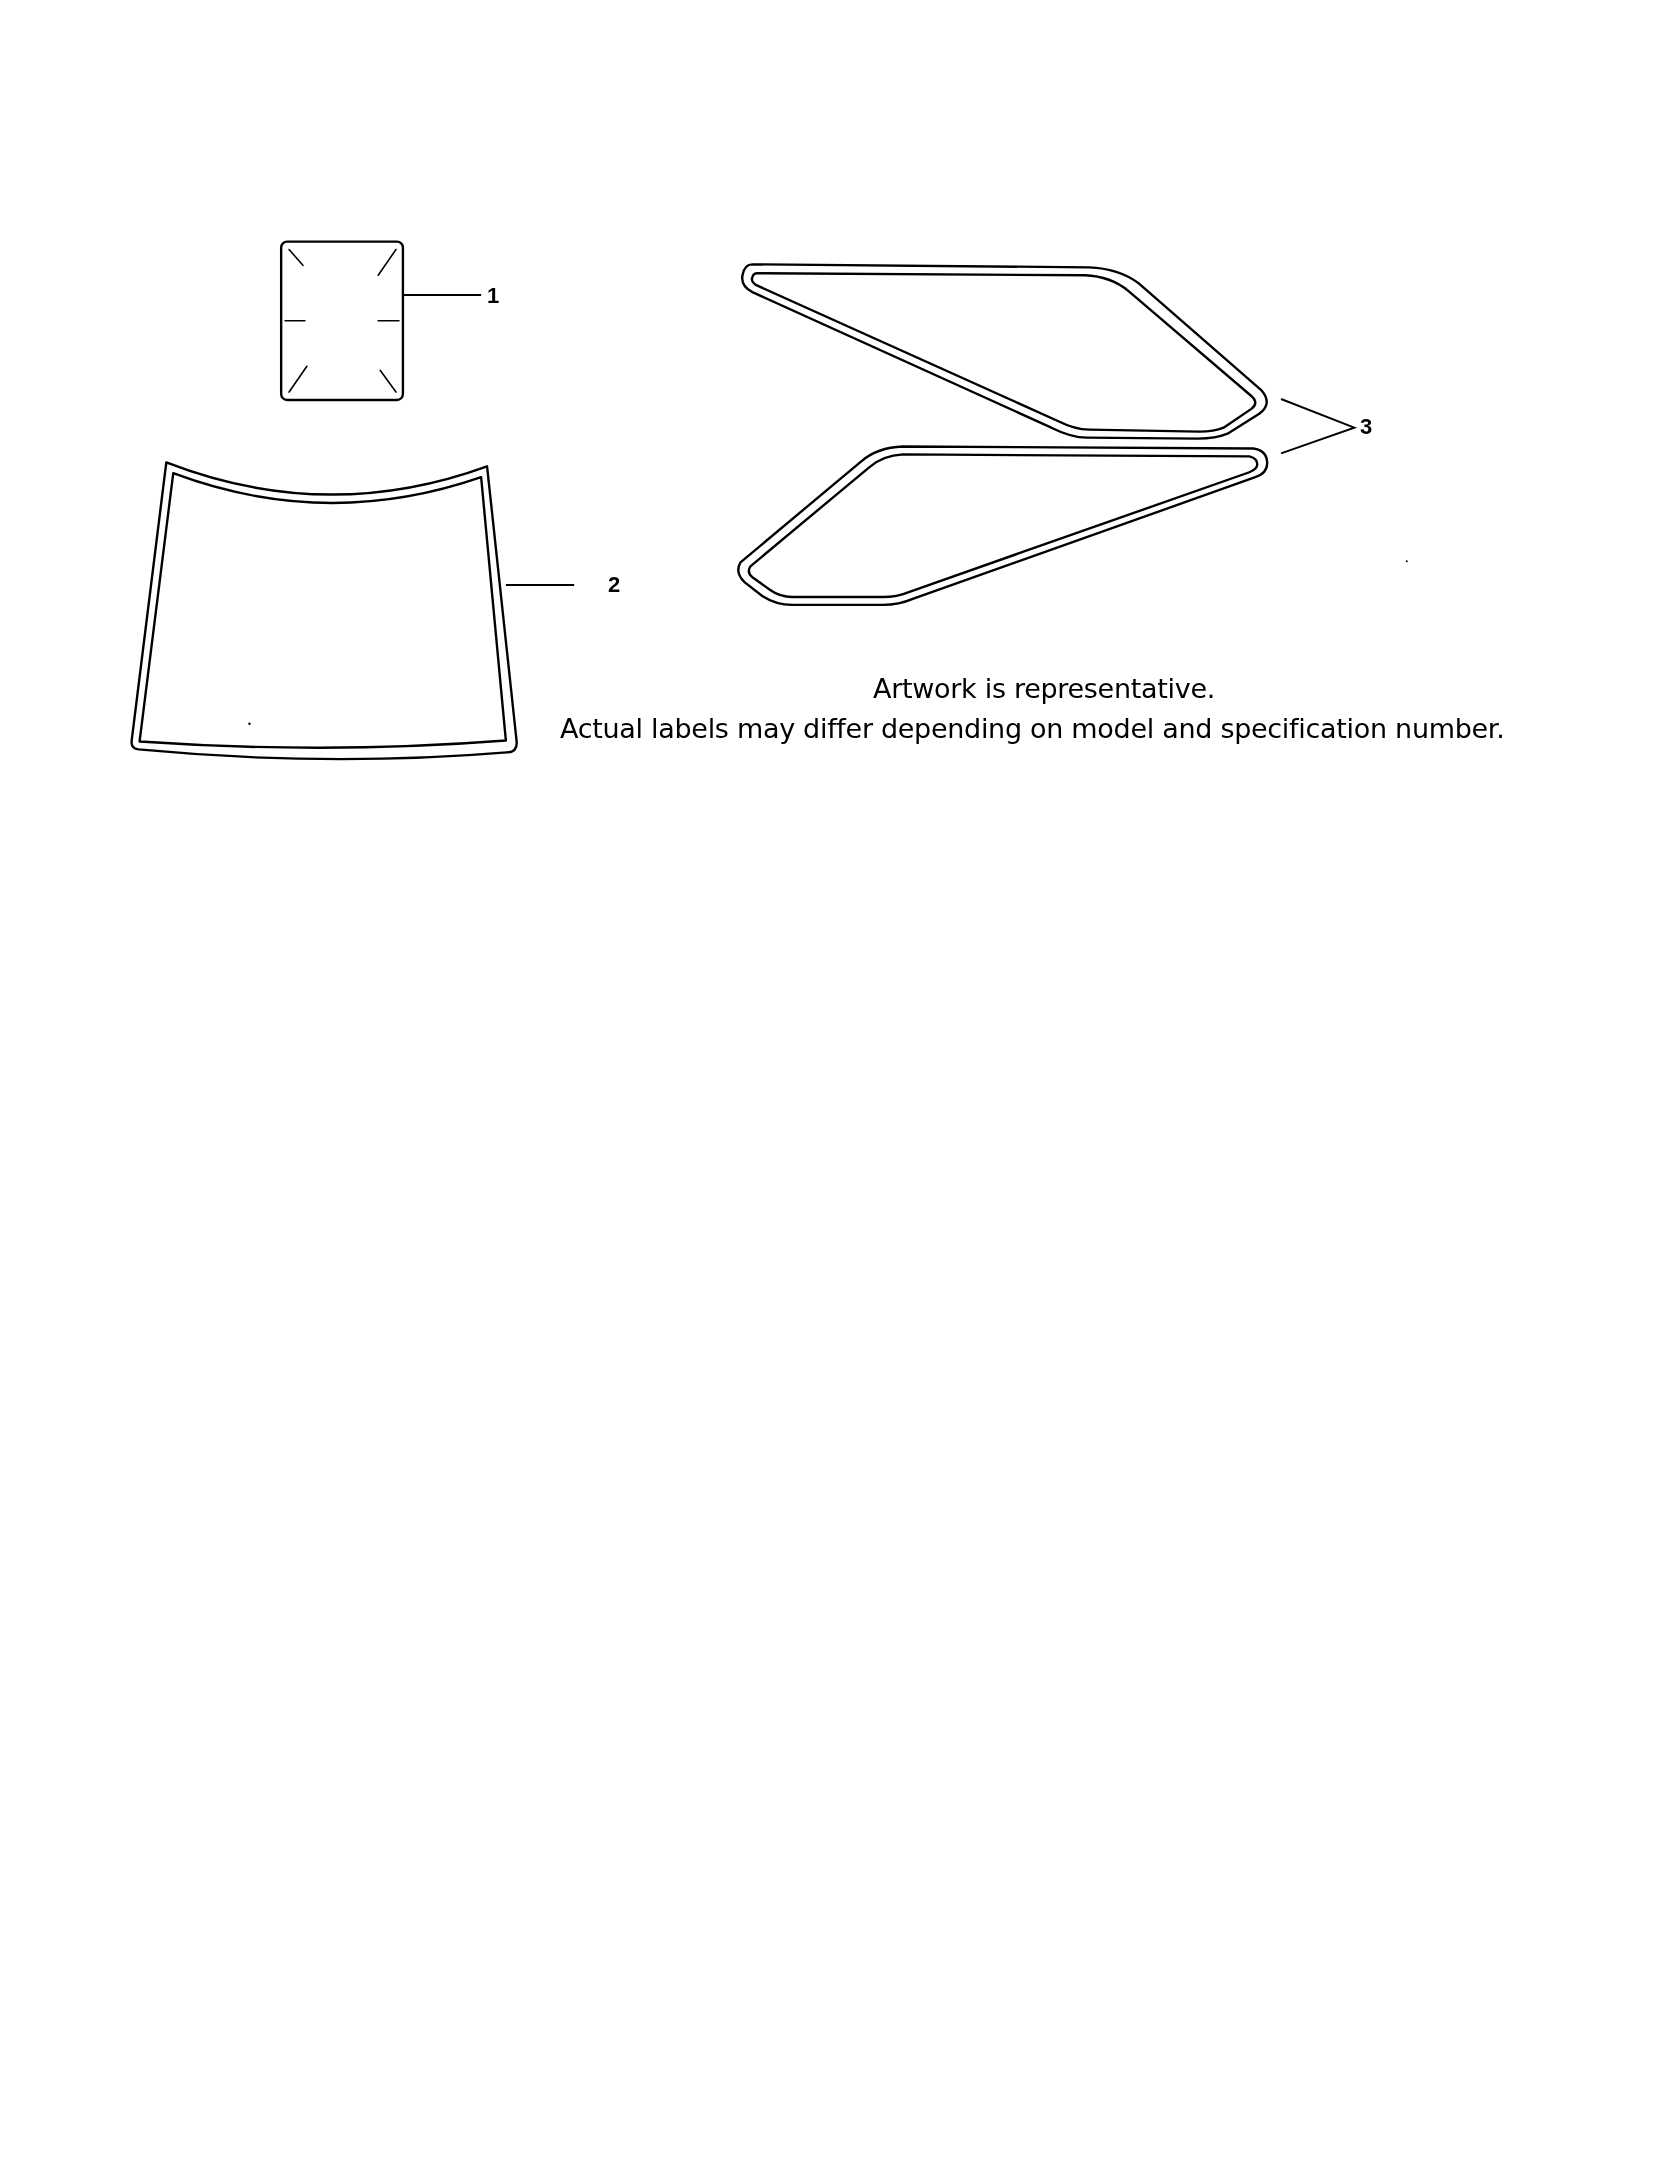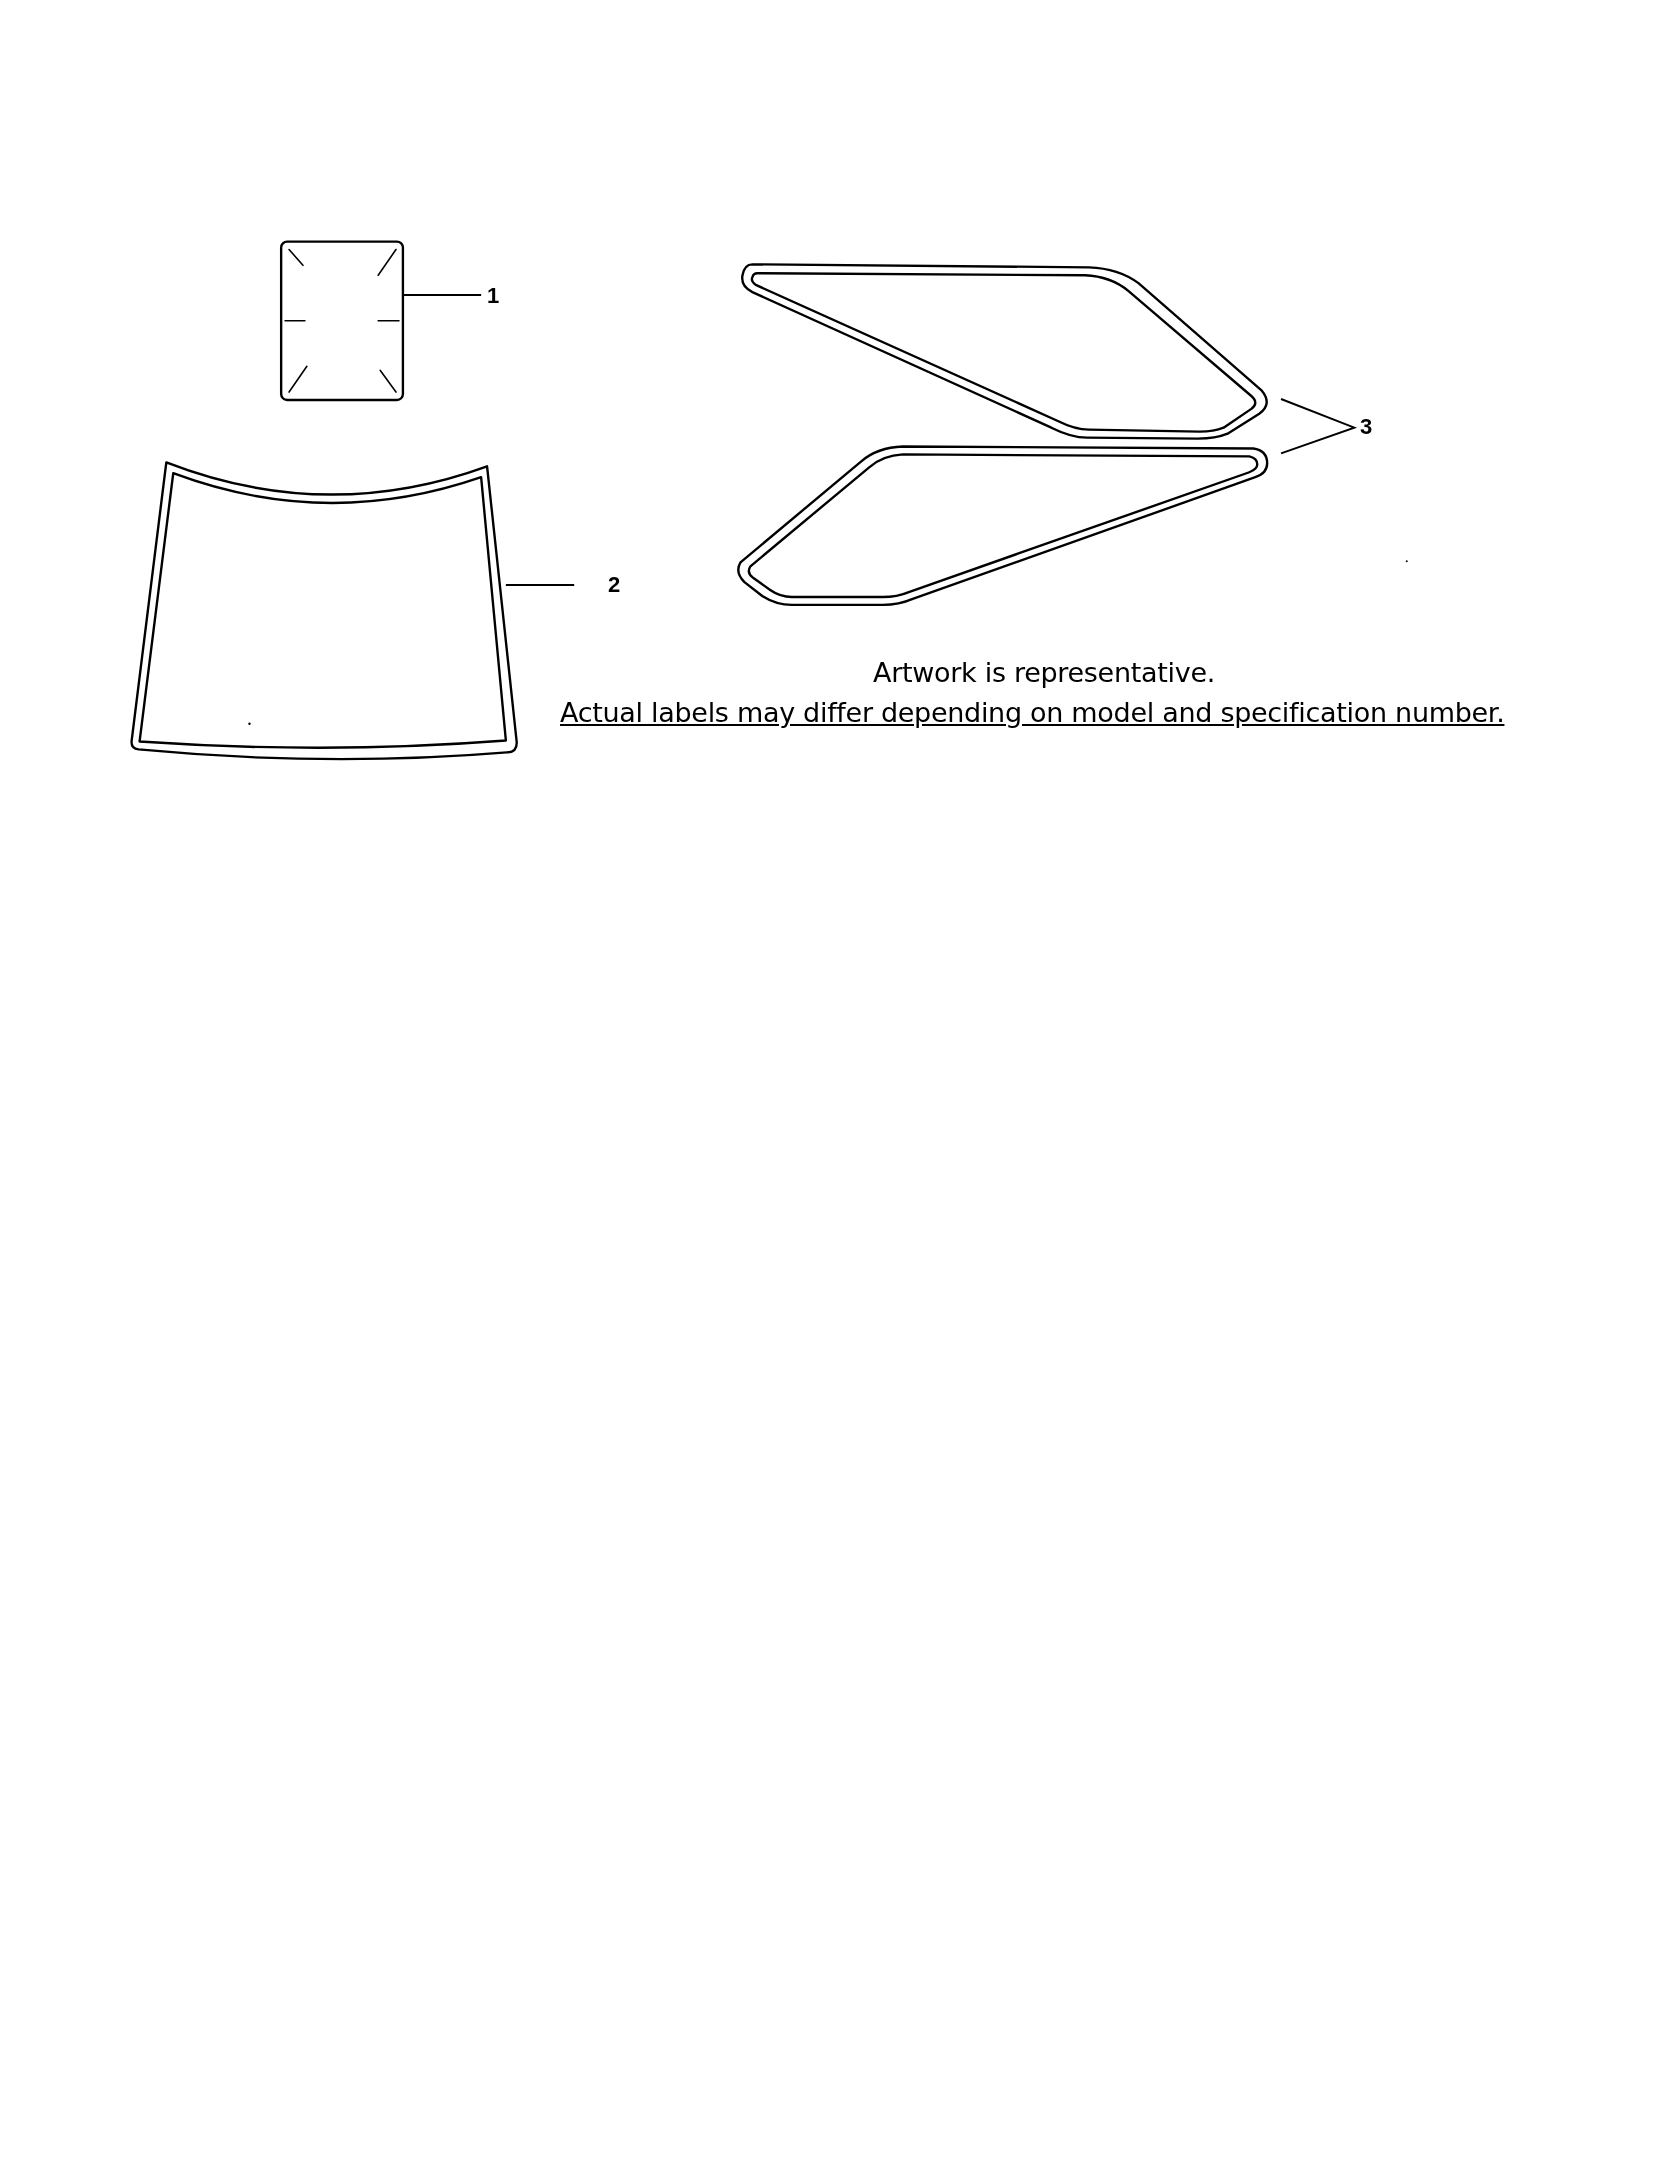--- a/index.html
+++ b/index.html
@@ -48,20 +48,21 @@
       line-height: 1;
     }
     .note {
       position: absolute;
       font-family: "DejaVu Sans", sans-serif;
       font-size: 27px;
       color: #000000;
       white-space: nowrap;
       line-height: 1;
       letter-spacing: -0.3px;
+      margin-top: 16px;
     }
   </style>
 </head>
 <body>
 
 <div id="page">
 
   <svg id="diagram" viewBox="0 0 1696 2200" xmlns="http://www.w3.org/2000/svg">
 
     <g>
@@ -99,16 +100,16 @@
     </g>
 
     <circle cx="1421" cy="567" r="1" fill="#000000"></circle>
   </svg>
 
   <span class="callout-number" style="left:487px; top:285px;">1</span>
   <span class="callout-number" style="left:608px; top:574px;">2</span>
   <span class="callout-number" style="left:1360px; top:416px;">3</span>
 
   <span class="note" style="left:873px; top:659px;">Artwork is representative.</span>
-  <span class="note" style="left:560px; top:699px;text-decoration:underline;">Actual labels may differ depending on model and specification number.</span>
+  <span class="note" style="left:560px; top:699px;">Actual labels may differ depending on model and specification number.</span>
 
 </div>
 
 
 </body></html>

